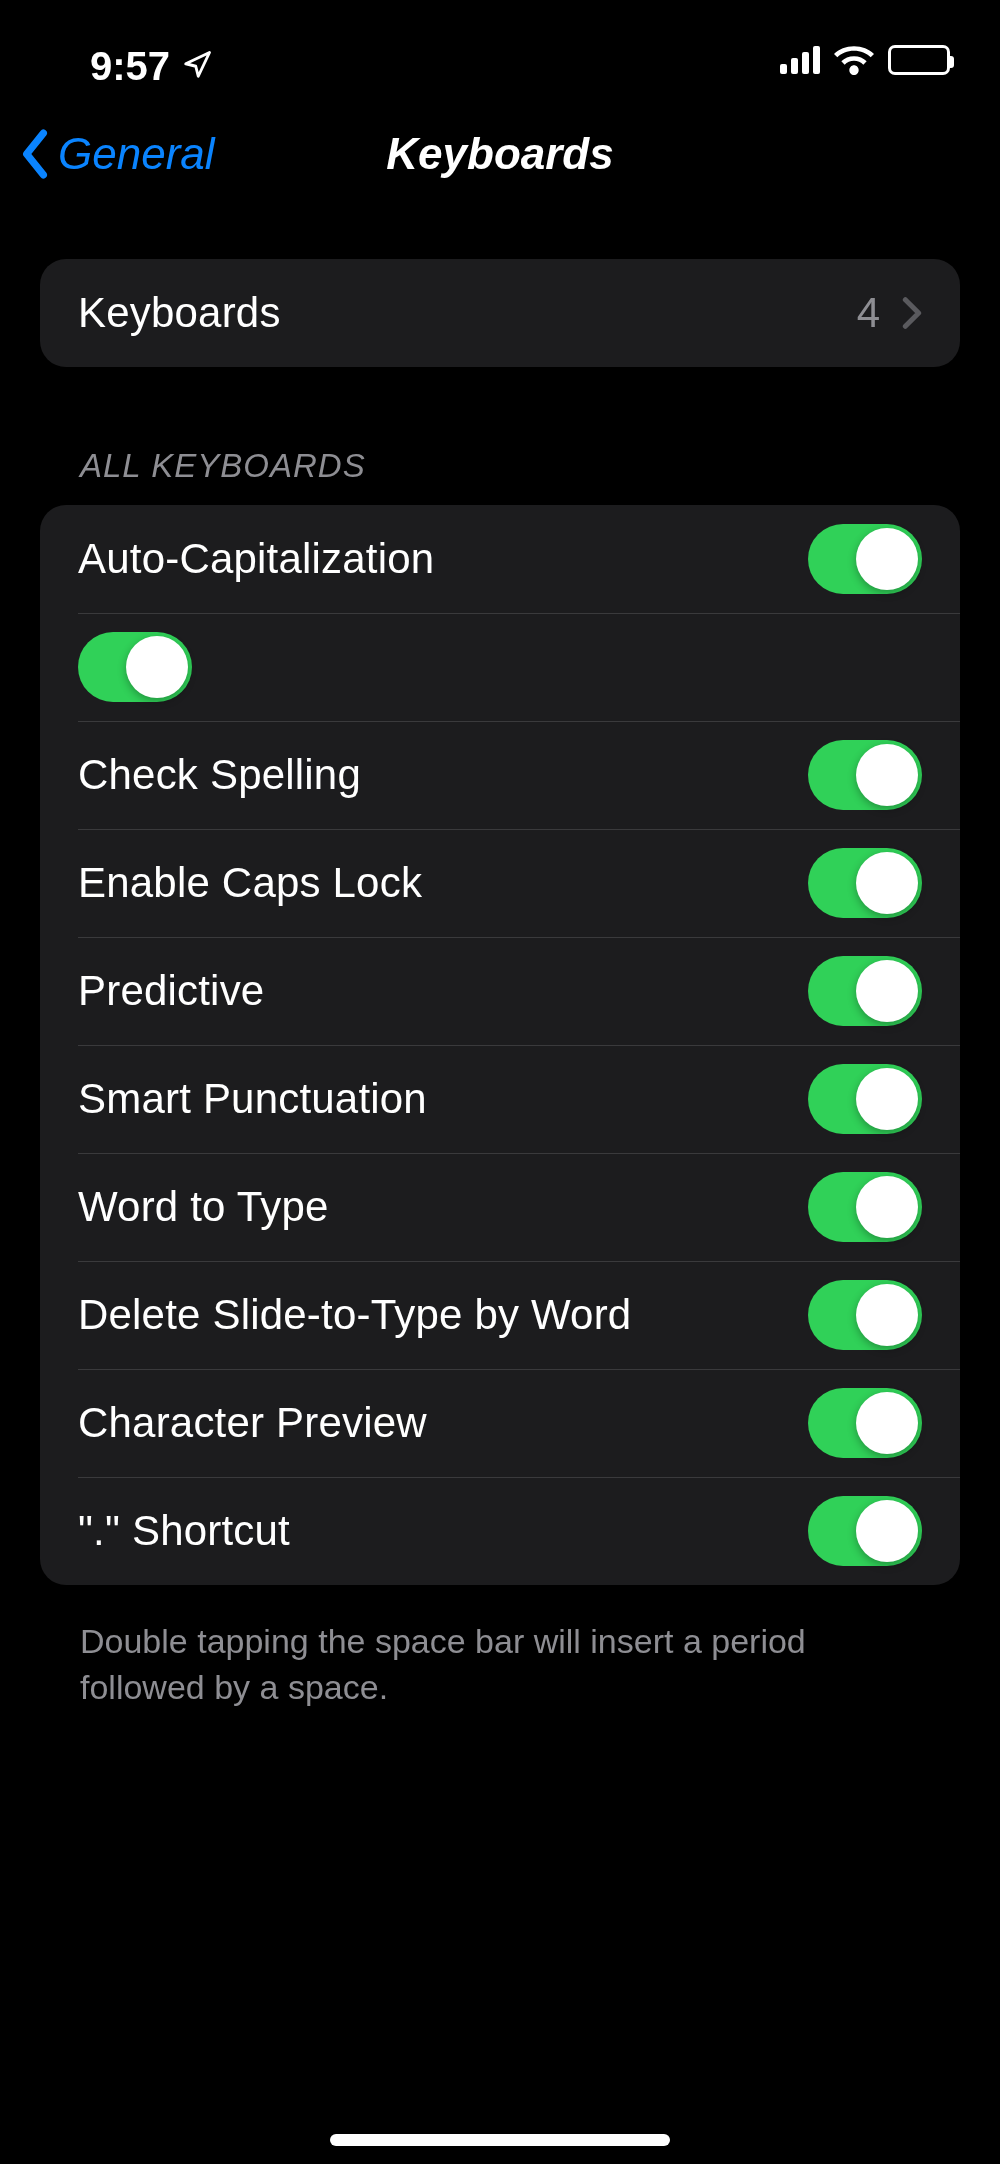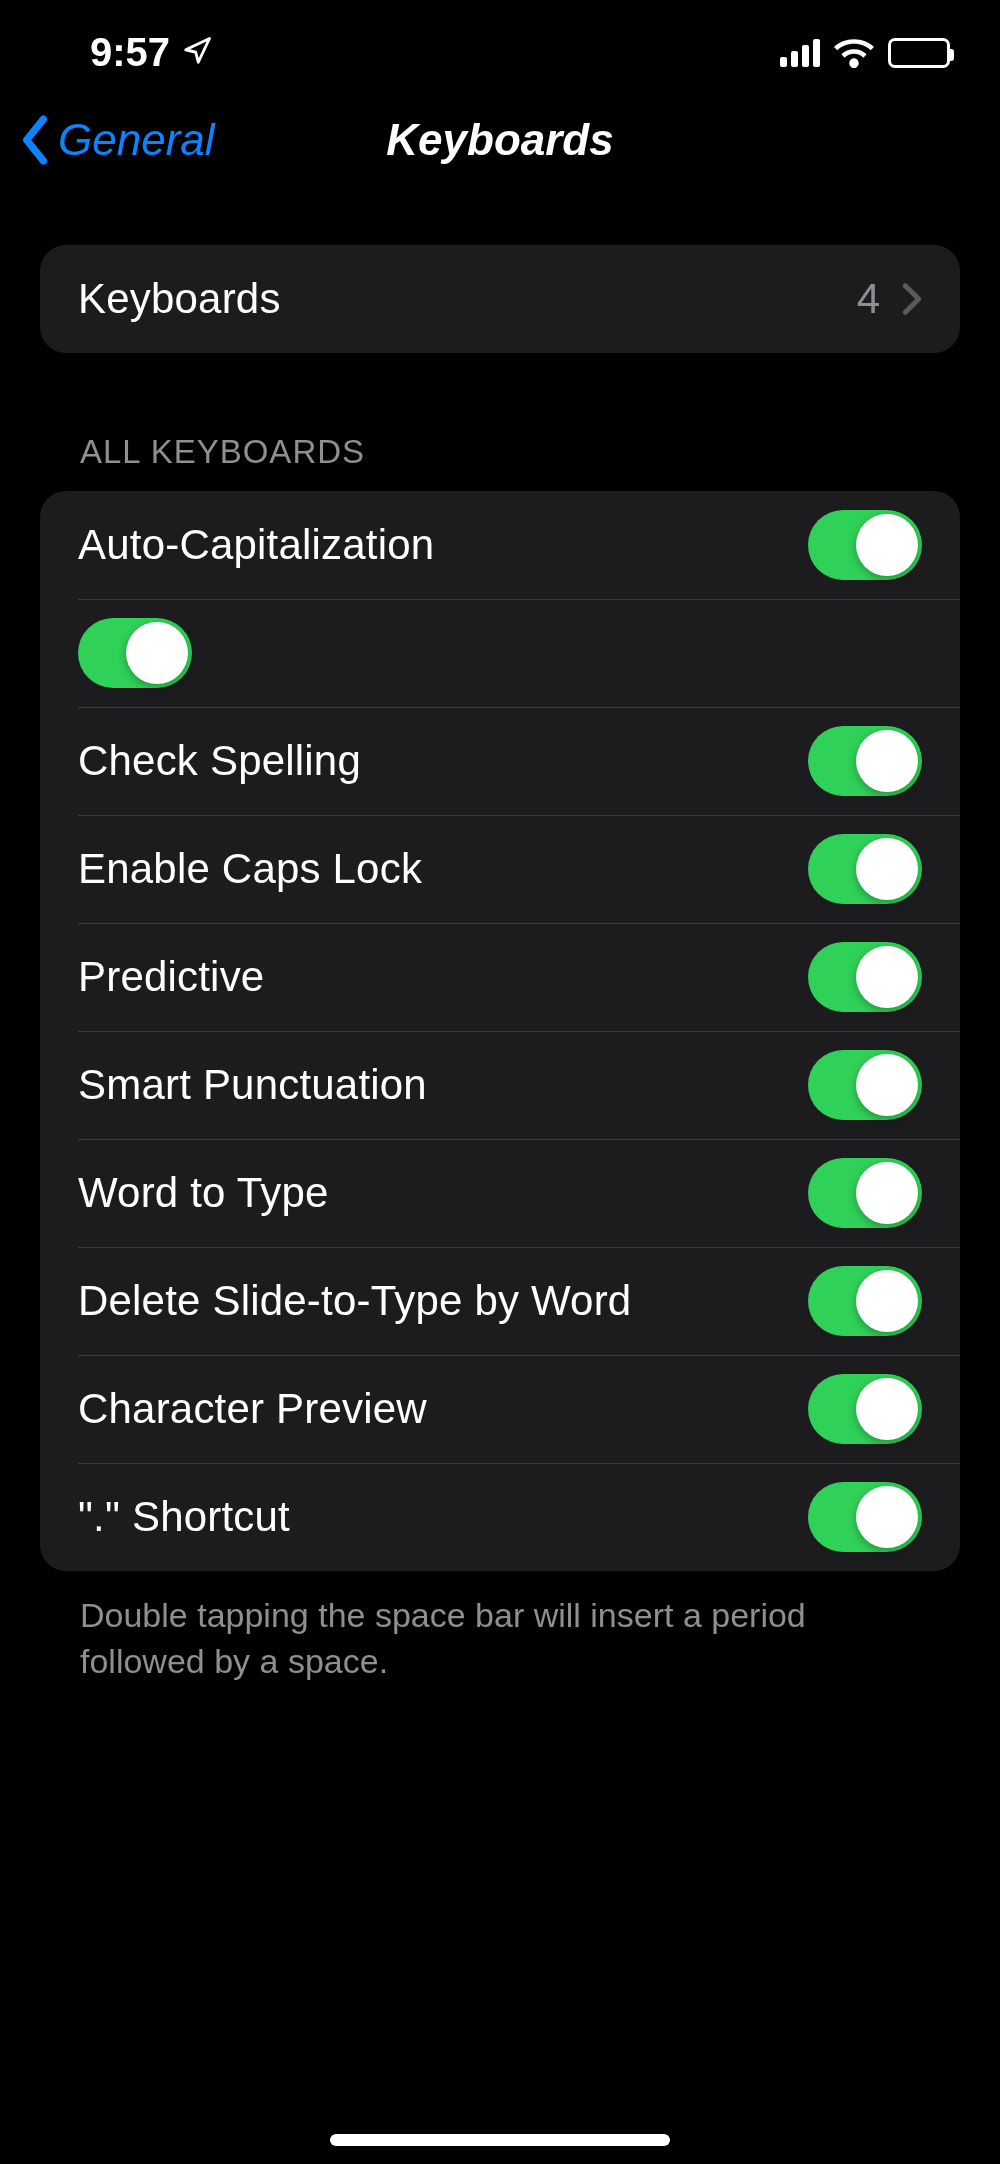--- a/index.html
+++ b/index.html
@@ -23,20 +23,21 @@
       justify-content: space-between;
       align-items: center;
       padding: 30px 50px 20px 90px;
       font-size: 40px;
       font-weight: 600;
     }
     .status-left {
       display: flex;
       align-items: center;
       gap: 12px;
+      margin-top: 14px;
     }
     .status-right {
       display: flex;
       align-items: center;
       gap: 14px;
     }
     .location-icon {
       display: inline-block;
     }
     .signal-bars {
@@ -116,20 +117,21 @@
     .group:last-of-type {
       margin-bottom: 0;
     }
     
     .section-header {
       color: #8e8e93;
       font-size: 33px;
       letter-spacing: 1px;
       padding: 0 40px 20px 40px;
       text-transform: uppercase;
+      font-style: italic;
     }
     
     .section-footer {
       color: #8e8e93;
       font-size: 34px;
       padding: 22px 40px 0 40px;
       line-height: 1.35;
     }
     
     .row {
@@ -260,21 +262,21 @@
           <svg width="20" height="36" viewBox="0 0 12 20" fill="none" stroke="#5a5a5e" stroke-width="3" stroke-linecap="round" stroke-linejoin="round">
               <polyline points="2 2 10 10 2 18"></polyline>
             </svg>
         </span>
       </span>
     </div>
   </div>
 
 
   <div class="section-header">ALL KEYBOARDS</div>
-  <div class="group" style="margin-bottom:0">
+  <div class="group" style="margin-bottom:12px">
     <div class="row">
       <span class="row-label">Auto-Capitalization</span>
       <span class="toggle on">
           <span class="toggle-knob"></span>
         </span>
     </div>
     <div class="row">
       <span class="toggle on">
           <span class="toggle-knob"></span>
         </span>

